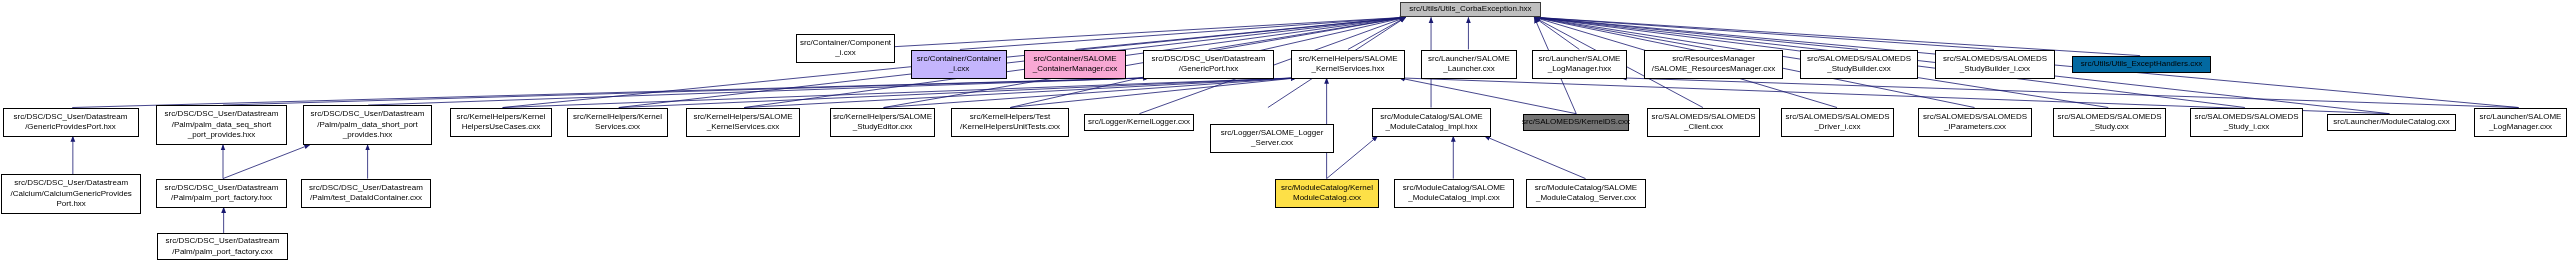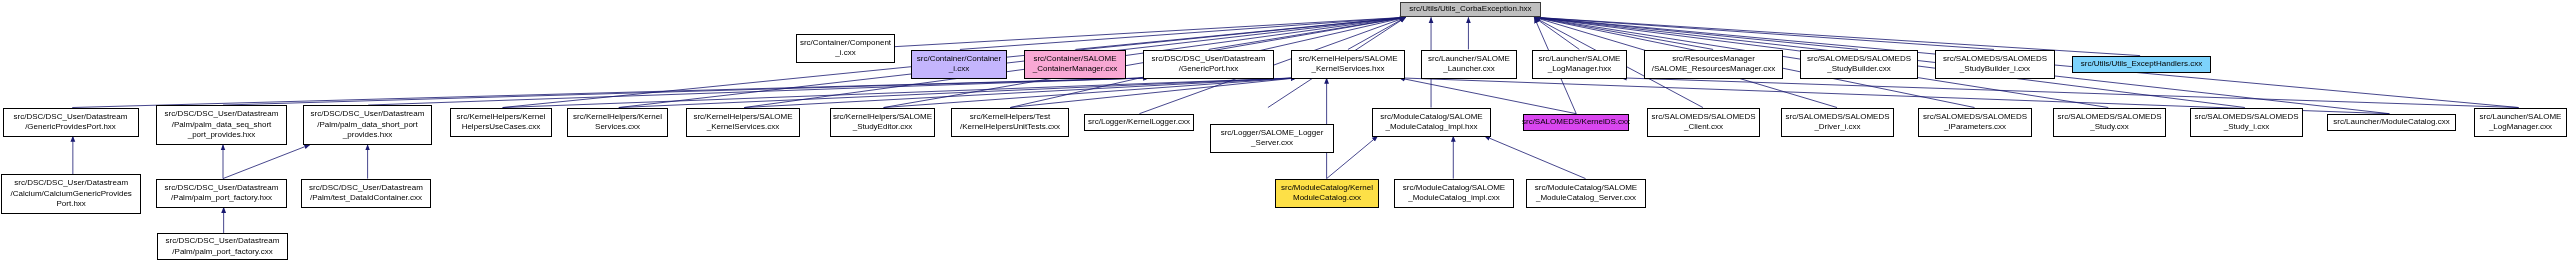--- a/index.html
+++ b/index.html
@@ -109,21 +109,21 @@
       <div class="node" style="left: 1421px; top: 50px; width: 96px; height: 28.5px; background: rgb(255, 255, 255); border-color: rgb(0, 0, 0); color: rgb(0, 0, 0);">src/Launcher/SALOME
 _Launcher.cxx</div>
       <div class="node" style="left: 1532px; top: 50px; width: 95px; height: 28.5px; background: rgb(255, 255, 255); border-color: rgb(0, 0, 0); color: rgb(0, 0, 0);">src/Launcher/SALOME
 _LogManager.hxx</div>
       <div class="node" style="left: 1644px; top: 50px; width: 139px; height: 28.5px; background: rgb(255, 255, 255); border-color: rgb(0, 0, 0); color: rgb(0, 0, 0);">src/ResourcesManager
 /SALOME_ResourcesManager.cxx</div>
       <div class="node" style="left: 1800px; top: 50px; width: 118px; height: 28.5px; background: rgb(255, 255, 255); border-color: rgb(0, 0, 0); color: rgb(0, 0, 0);">src/SALOMEDS/SALOMEDS
 _StudyBuilder.cxx</div>
       <div class="node" style="left: 1935px; top: 50px; width: 120px; height: 28.5px; background: rgb(255, 255, 255); border-color: rgb(0, 0, 0); color: rgb(0, 0, 0);">src/SALOMEDS/SALOMEDS
 _StudyBuilder_i.cxx</div>
-      <div class="node" style="left: 2072px; top: 56px; width: 139px; height: 17.3px; background: #7dd3fc; border-color: rgb(0, 0, 0); color: rgb(0, 0, 0);">src/Utils/Utils_ExceptHandlers.cxx</div>
+      <div class="node" style="left: 2072px; top: 56px; width: 139px; height: 17.3px; background: #0369a1; border-color: rgb(0, 0, 0); color: rgb(0, 0, 0);">src/Utils/Utils_ExceptHandlers.cxx</div>
       <div class="node" style="left: 2.5px; top: 108px; width: 136px; height: 28.5px; background: rgb(255, 255, 255); border-color: rgb(0, 0, 0); color: rgb(0, 0, 0);">src/DSC/DSC_User/Datastream
 /GenericProvidesPort.hxx</div>
       <div class="node" style="left: 156px; top: 105px; width: 131px; height: 40px; background: rgb(255, 255, 255); border-color: rgb(0, 0, 0); color: rgb(0, 0, 0);">src/DSC/DSC_User/Datastream
 /Palm/palm_data_seq_short
 _port_provides.hxx</div>
       <div class="node" style="left: 303px; top: 105px; width: 129px; height: 40px; background: rgb(255, 255, 255); border-color: rgb(0, 0, 0); color: rgb(0, 0, 0);">src/DSC/DSC_User/Datastream
 /Palm/palm_data_short_port
 _provides.hxx</div>
       <div class="node" style="left: 450px; top: 108px; width: 102px; height: 28.5px; background: rgb(255, 255, 255); border-color: rgb(0, 0, 0); color: rgb(0, 0, 0);">src/KernelHelpers/Kernel
 HelpersUseCases.cxx</div>
@@ -133,21 +133,21 @@
 _KernelServices.cxx</div>
       <div class="node" style="left: 830px; top: 108px; width: 105px; height: 28.5px; background: rgb(255, 255, 255); border-color: rgb(0, 0, 0); color: rgb(0, 0, 0);">src/KernelHelpers/SALOME
 _StudyEditor.cxx</div>
       <div class="node" style="left: 951px; top: 108px; width: 118px; height: 28.5px; background: rgb(255, 255, 255); border-color: rgb(0, 0, 0); color: rgb(0, 0, 0);">src/KernelHelpers/Test
 /KernelHelpersUnitTests.cxx</div>
       <div class="node" style="left: 1084px; top: 114px; width: 110px; height: 17.3px; background: rgb(255, 255, 255); border-color: rgb(0, 0, 0); color: rgb(0, 0, 0);">src/Logger/KernelLogger.cxx</div>
       <div class="node" style="left: 1210px; top: 124px; width: 124px; height: 28.5px; background: rgb(255, 255, 255); border-color: rgb(0, 0, 0); color: rgb(0, 0, 0);">src/Logger/SALOME_Logger
 _Server.cxx</div>
       <div class="node" style="left: 1372px; top: 108px; width: 119px; height: 28.5px; background: rgb(255, 255, 255); border-color: rgb(0, 0, 0); color: rgb(0, 0, 0);">src/ModuleCatalog/SALOME
 _ModuleCatalog_impl.hxx</div>
-      <div class="node" style="left: 1523px; top: 114px; width: 106px; height: 17.3px; background: #d946ef; border-color: rgb(0, 0, 0); color: rgb(0, 0, 0);">src/SALOMEDS/KernelDS.cxx</div>
+      <div class="node" style="left: 1523px; top: 114px; width: 106px; height: 17.3px; background: #737373; border-color: rgb(0, 0, 0); color: rgb(0, 0, 0);">src/SALOMEDS/KernelDS.cxx</div>
       <div class="node" style="left: 1647px; top: 108px; width: 113px; height: 28.5px; background: rgb(255, 255, 255); border-color: rgb(0, 0, 0); color: rgb(0, 0, 0);">src/SALOMEDS/SALOMEDS
 _Client.cxx</div>
       <div class="node" style="left: 1781px; top: 108px; width: 113px; height: 28.5px; background: rgb(255, 255, 255); border-color: rgb(0, 0, 0); color: rgb(0, 0, 0);">src/SALOMEDS/SALOMEDS
 _Driver_i.cxx</div>
       <div class="node" style="left: 1918px; top: 108px; width: 114px; height: 28.5px; background: rgb(255, 255, 255); border-color: rgb(0, 0, 0); color: rgb(0, 0, 0);">src/SALOMEDS/SALOMEDS
 _IParameters.cxx</div>
       <div class="node" style="left: 2053px; top: 108px; width: 113px; height: 28.5px; background: rgb(255, 255, 255); border-color: rgb(0, 0, 0); color: rgb(0, 0, 0);">src/SALOMEDS/SALOMEDS
 _Study.cxx</div>
       <div class="node" style="left: 2190px; top: 108px; width: 113px; height: 28.5px; background: rgb(255, 255, 255); border-color: rgb(0, 0, 0); color: rgb(0, 0, 0);">src/SALOMEDS/SALOMEDS
 _Study_i.cxx</div>

